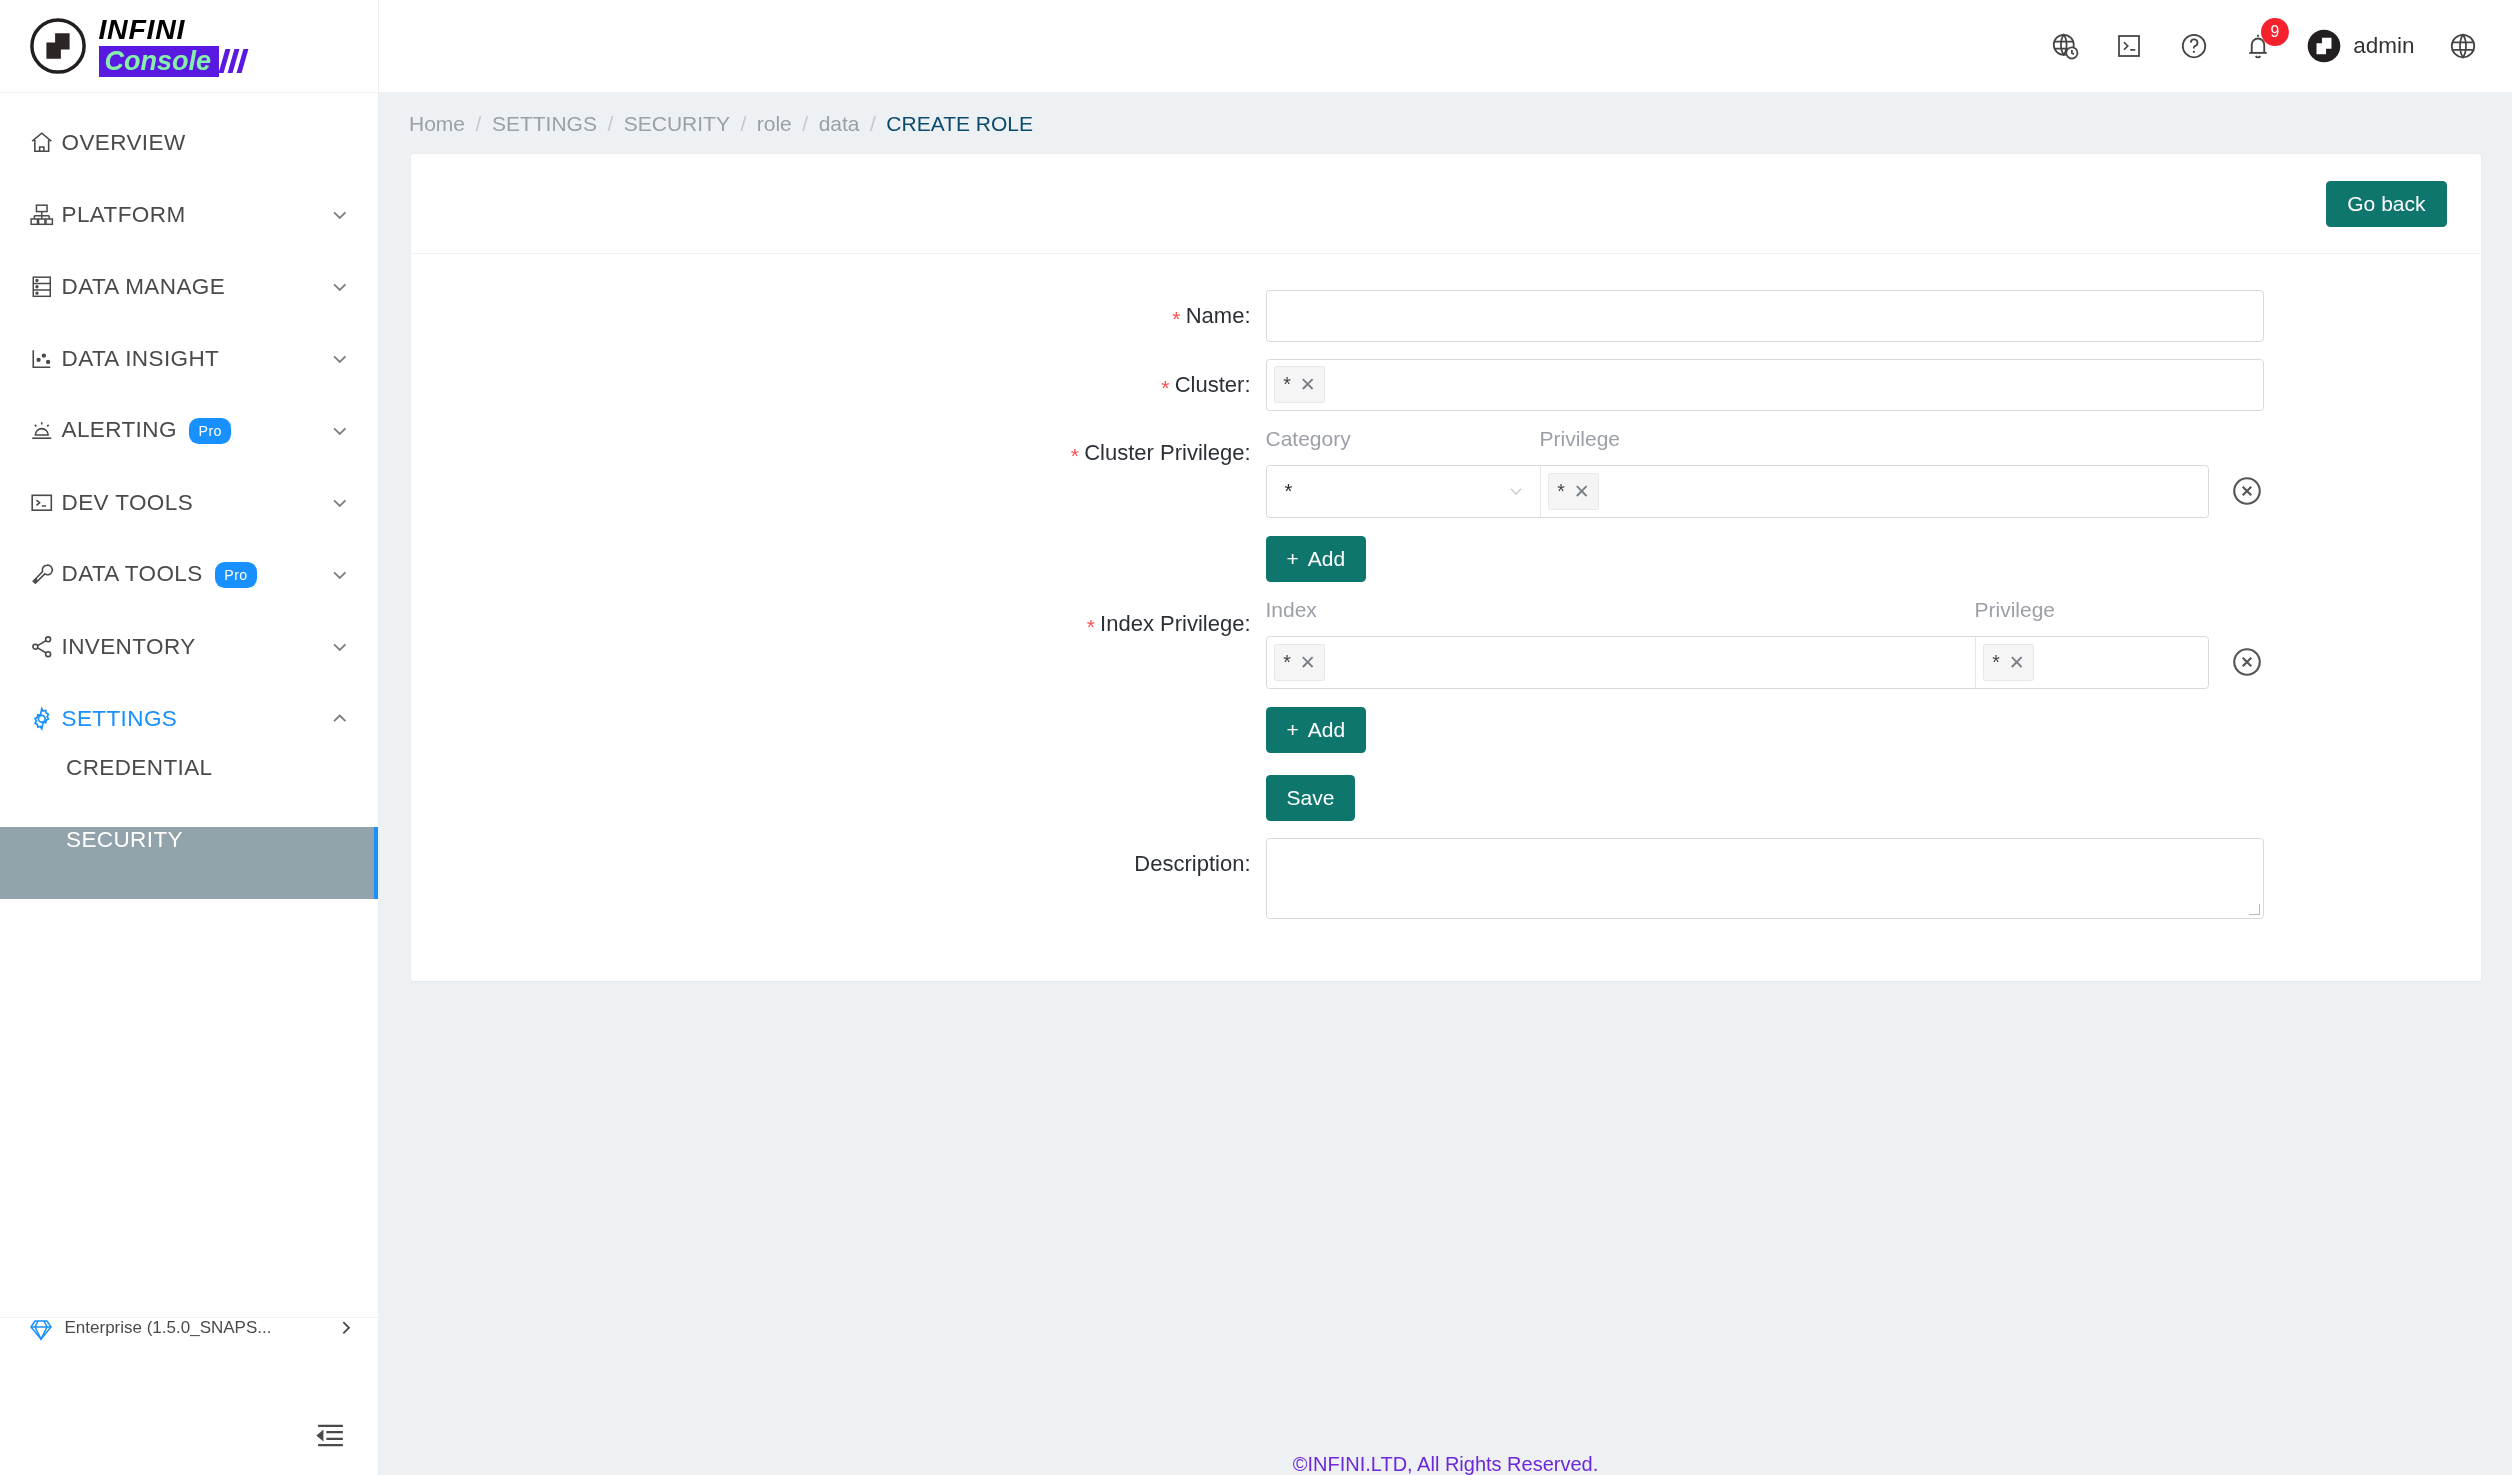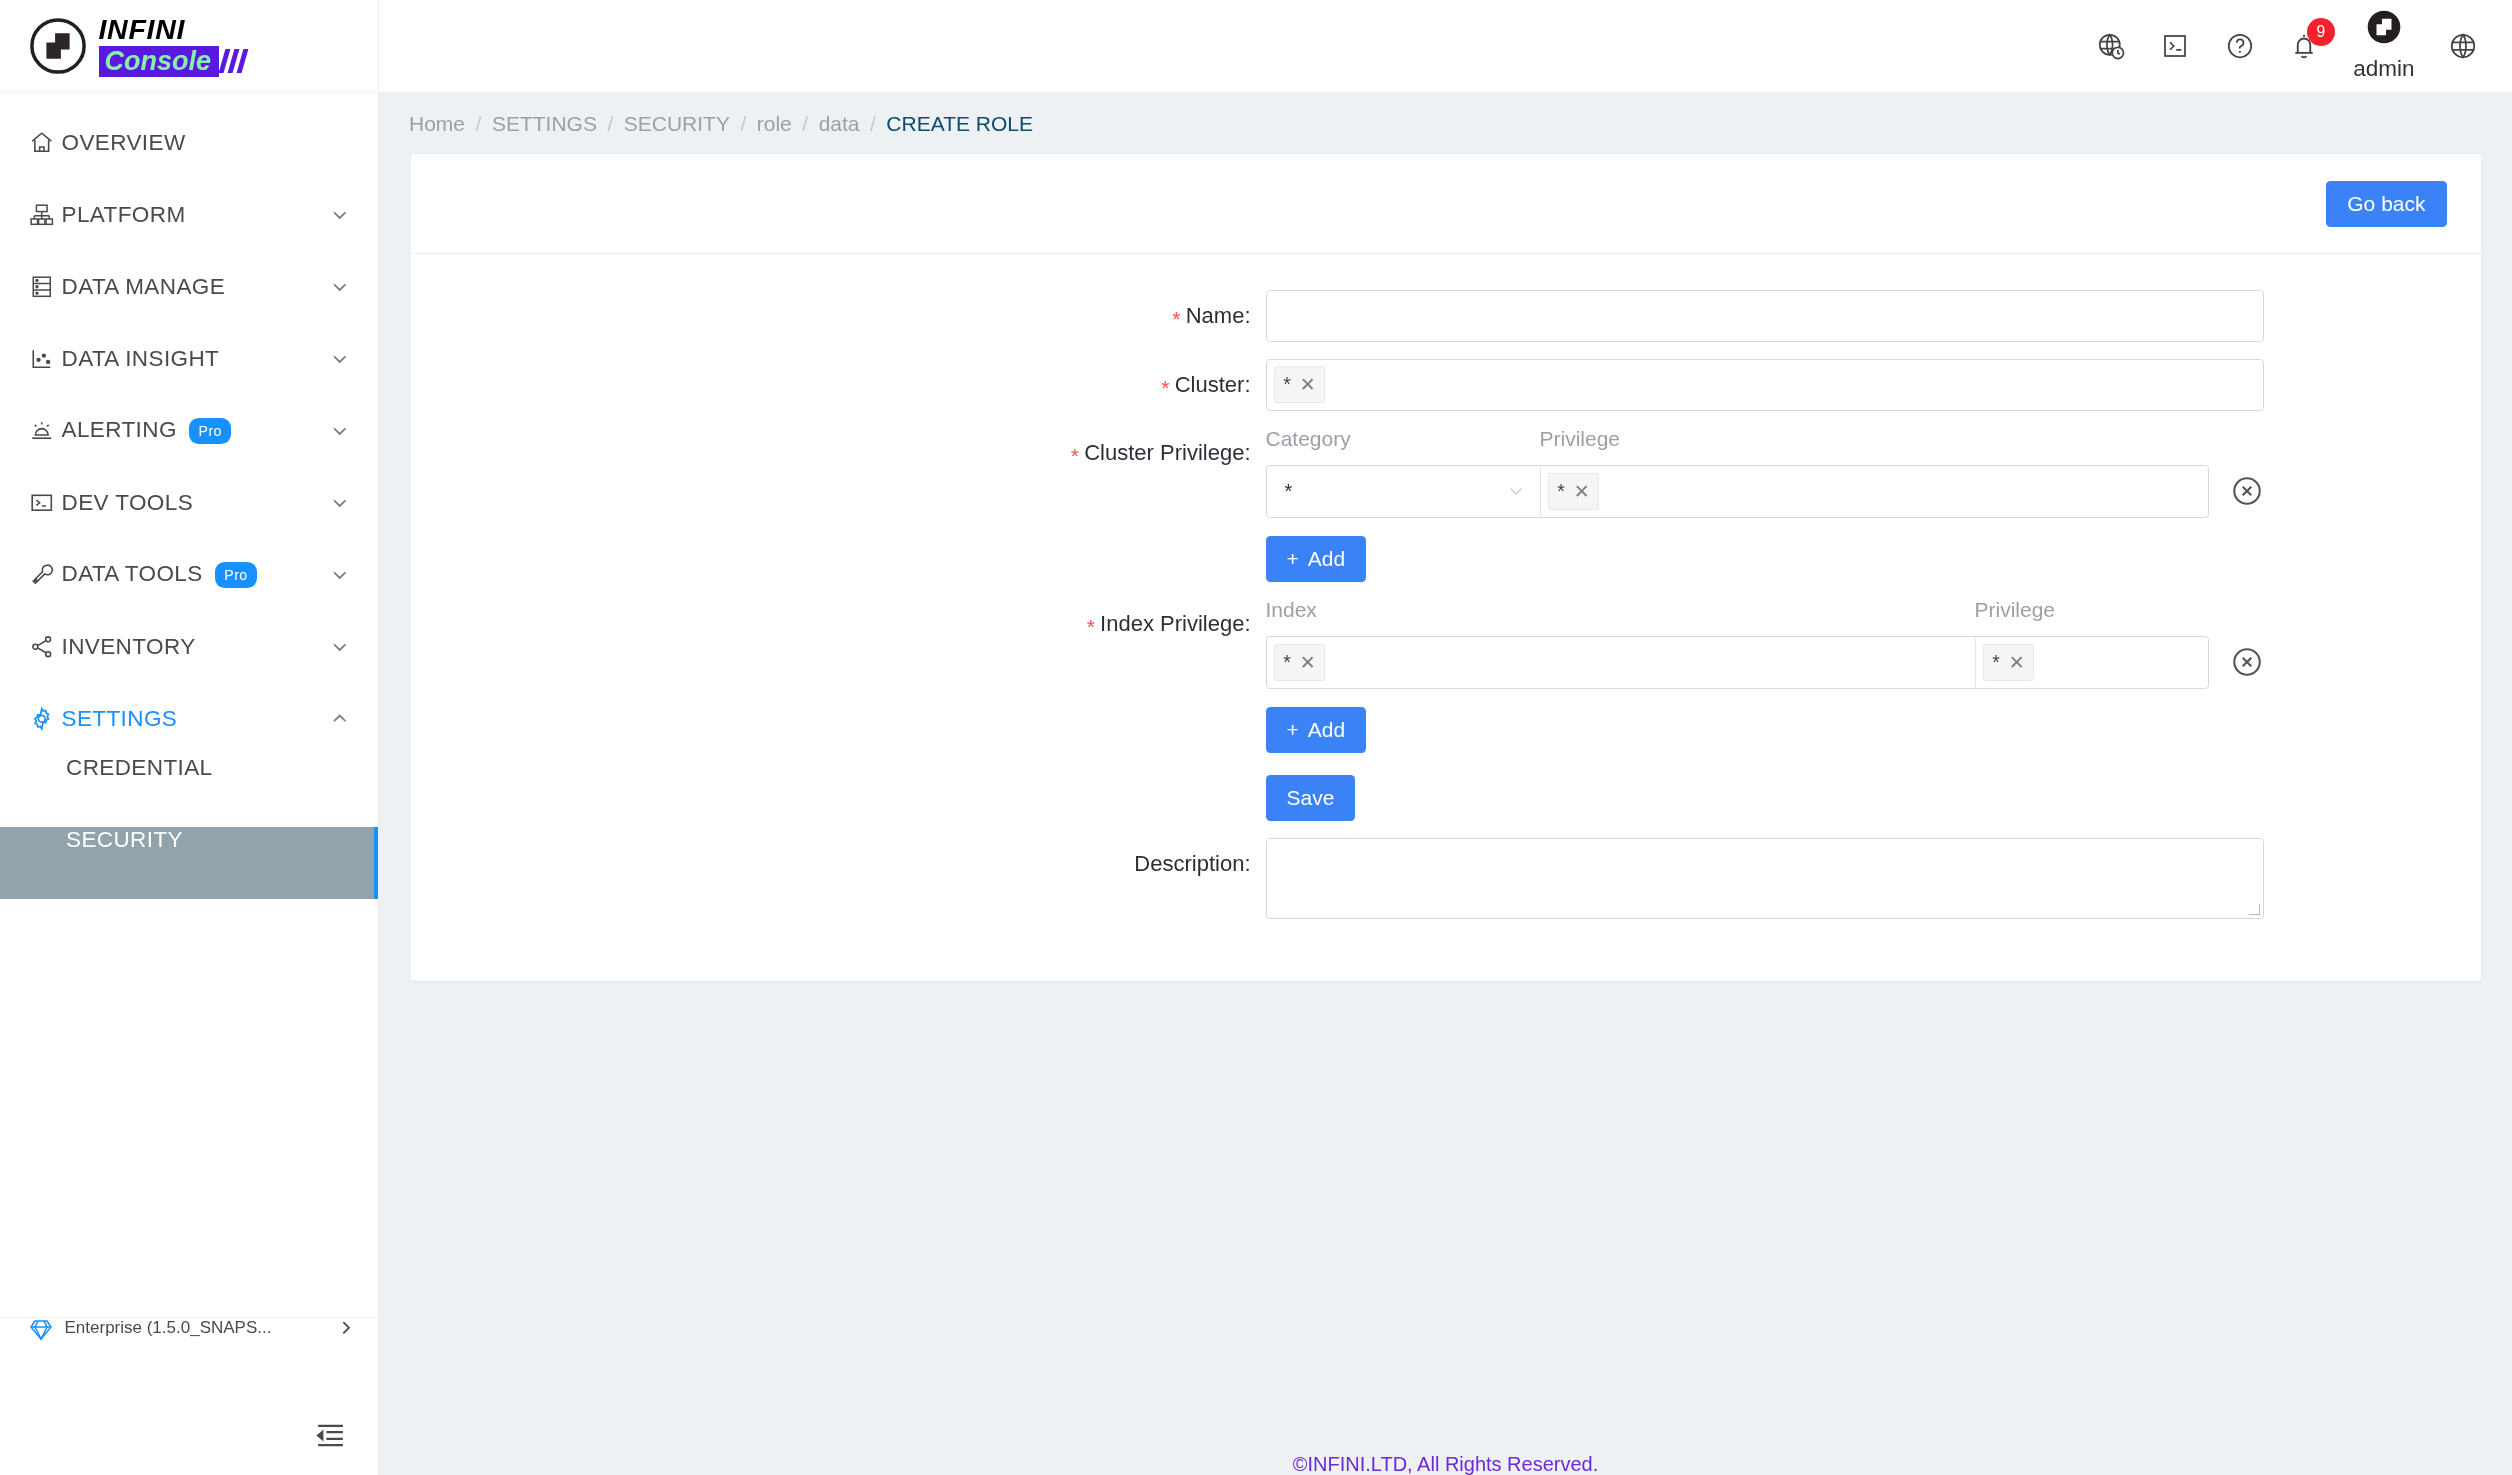--- a/index.html
+++ b/index.html
@@ -88,21 +88,21 @@
     border-bottom: 0.7px solid #f0f2f5;
   }
   .topbar .tb-ico { width: 31.5px; height: 31.5px; cursor: pointer; position: relative; display:flex; align-items:center; justify-content:center;}
   .badge-count {
     position: absolute; top: -12.7px; right: -15px;
     background: #f5222d; color: #fff; font-size: 15.7px;
     min-width: 28.5px; height: 28.5px; border-radius: 14.2px;
     display: flex; align-items: center; justify-content: center;
     padding: 0 6px; font-family: "Liberation Sans", sans-serif;
   }
-  .user-block { display: flex; align-items: center; gap: 12px; cursor: pointer; flex-direction: column; }
+  .user-block { display: flex; align-items: center; gap: 12px; cursor: pointer; }
   .user-avatar { width: 34px; height: 34px; }
   .user-name { font-size: 22.5px; color: #333; }
 
   .crumbs {
     height: 61px; display: flex; align-items: center;
     padding-left: 30px; font-size: 21px; color: #9b9fa6; gap: 0px;
     background: #eef1f4;
   }
   .crumbs .cb { cursor: pointer; }
   .crumbs .cb.cur { color: #0c4a6e; cursor: default; }
@@ -113,21 +113,21 @@
     background: #fff; border-radius: 3px;
     box-shadow: 0 0.7px 2.2px rgba(0,0,0,0.05);
     width: 100%;
   }
   .card-head {
     height: 100px; display: flex; align-items: center;
     justify-content: flex-end; padding-right: 34px;
     border-bottom: 0.7px solid #f0f0f0;
   }
   .btn-primary {
-    background: #3b82f6; color: #fff; border: none; border-radius: 4.5px;
+    background: #0f766e; color: #fff; border: none; border-radius: 4.5px;
     font-size: 21px; padding: 0 21px; height: 46px; cursor: pointer;
     font-family: "Liberation Sans", sans-serif; white-space: nowrap;
     display: inline-flex; align-items: center; justify-content: center; gap: 9px;
   }
   .card-body { padding: 36px 0 46px 0; }
 
   .form-row { display: flex; margin-bottom: 16.5px; }
   .form-label {
     width: 855px; min-width: 855px; text-align: right;
     padding-right: 15px; font-size: 22px; color: #2b2f36;

